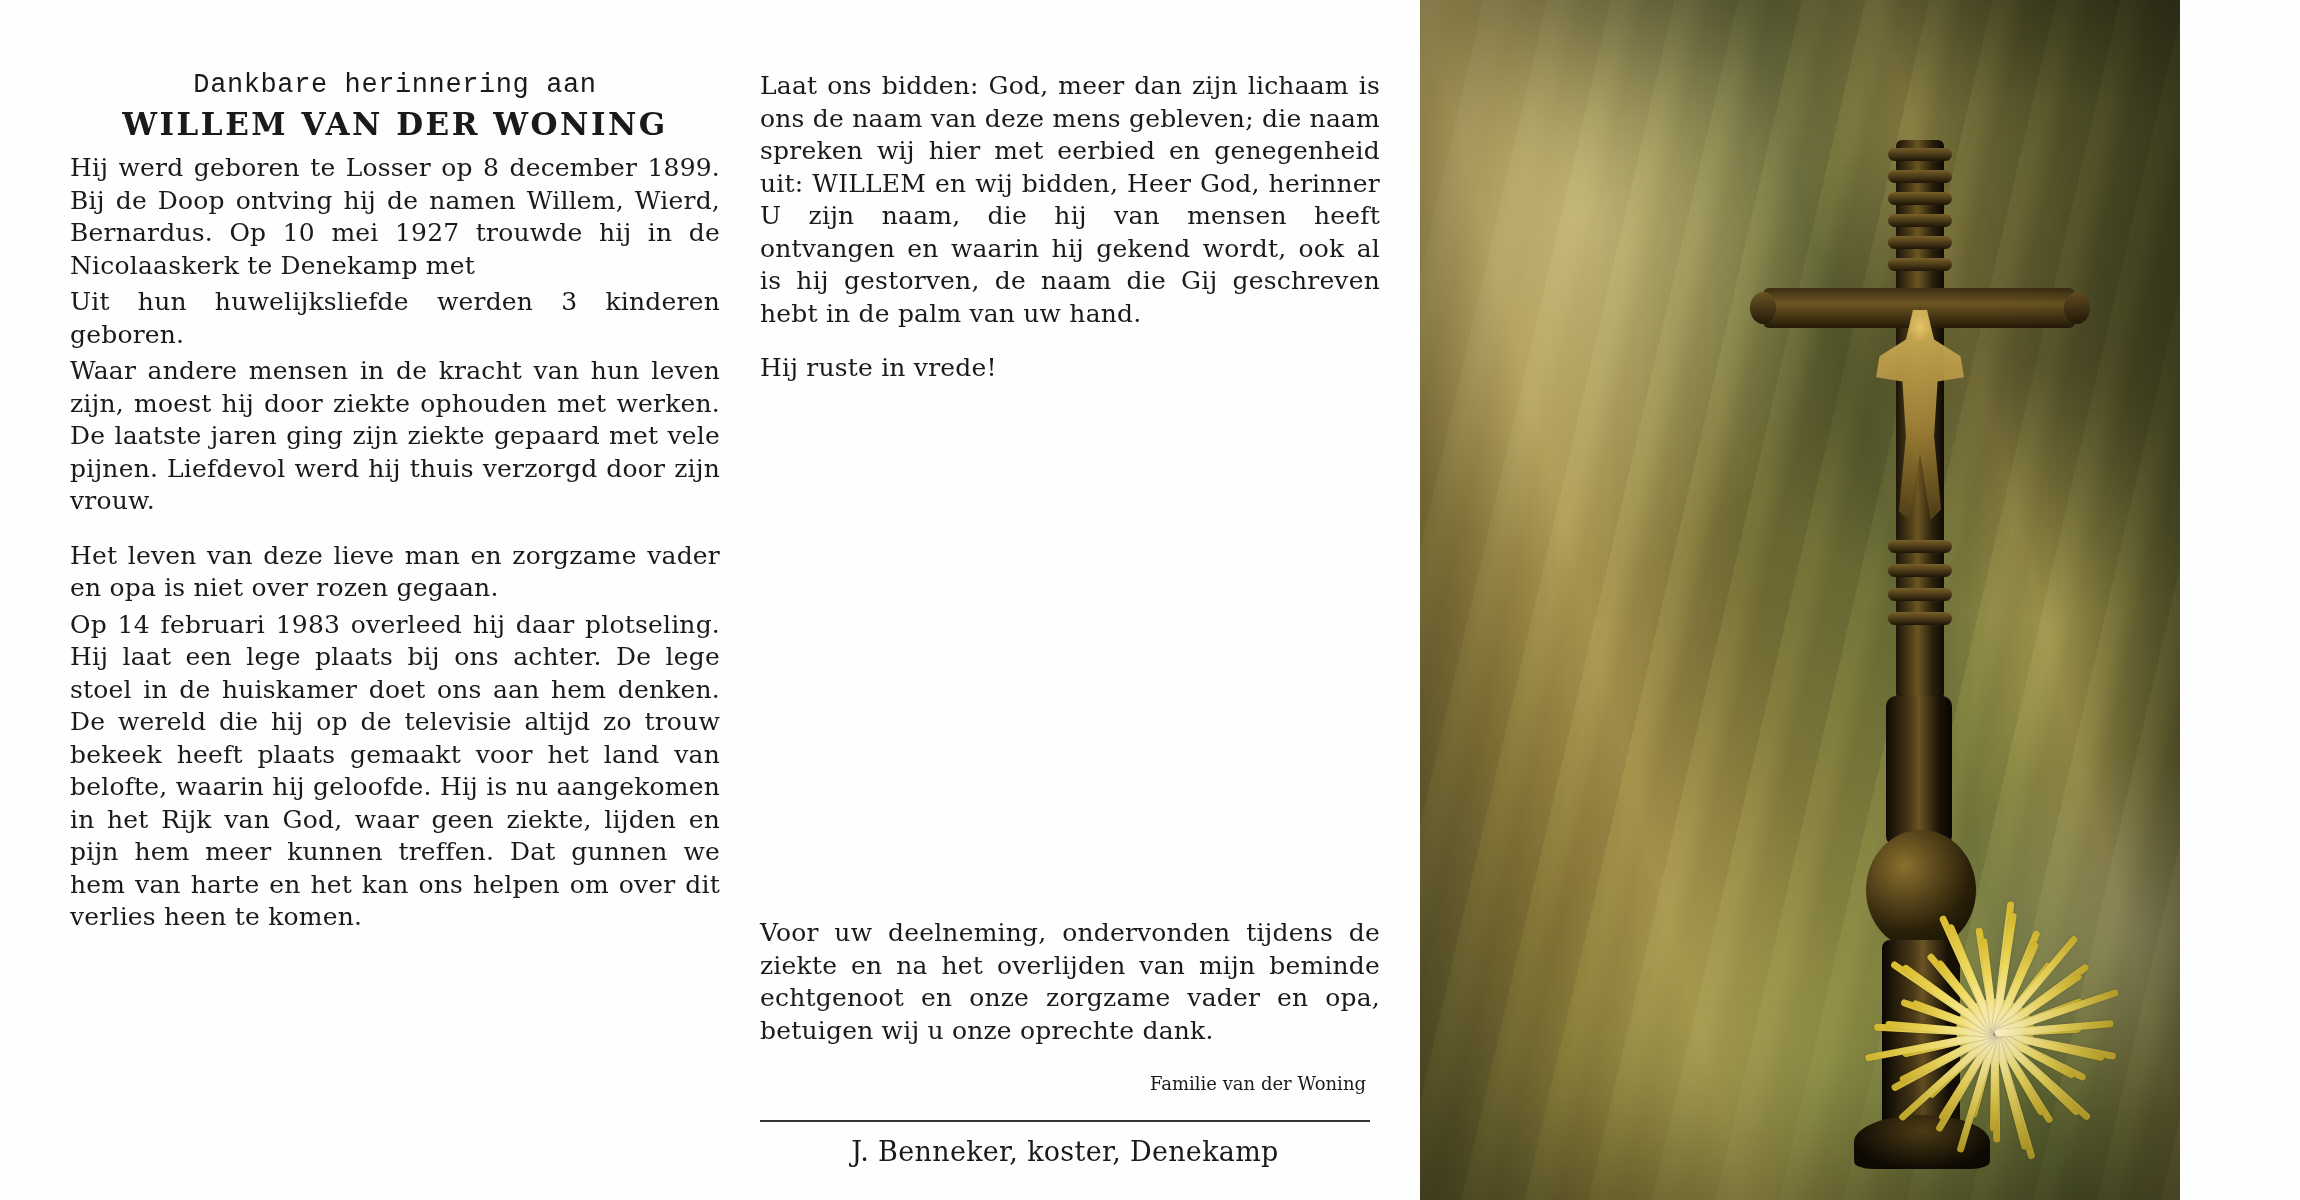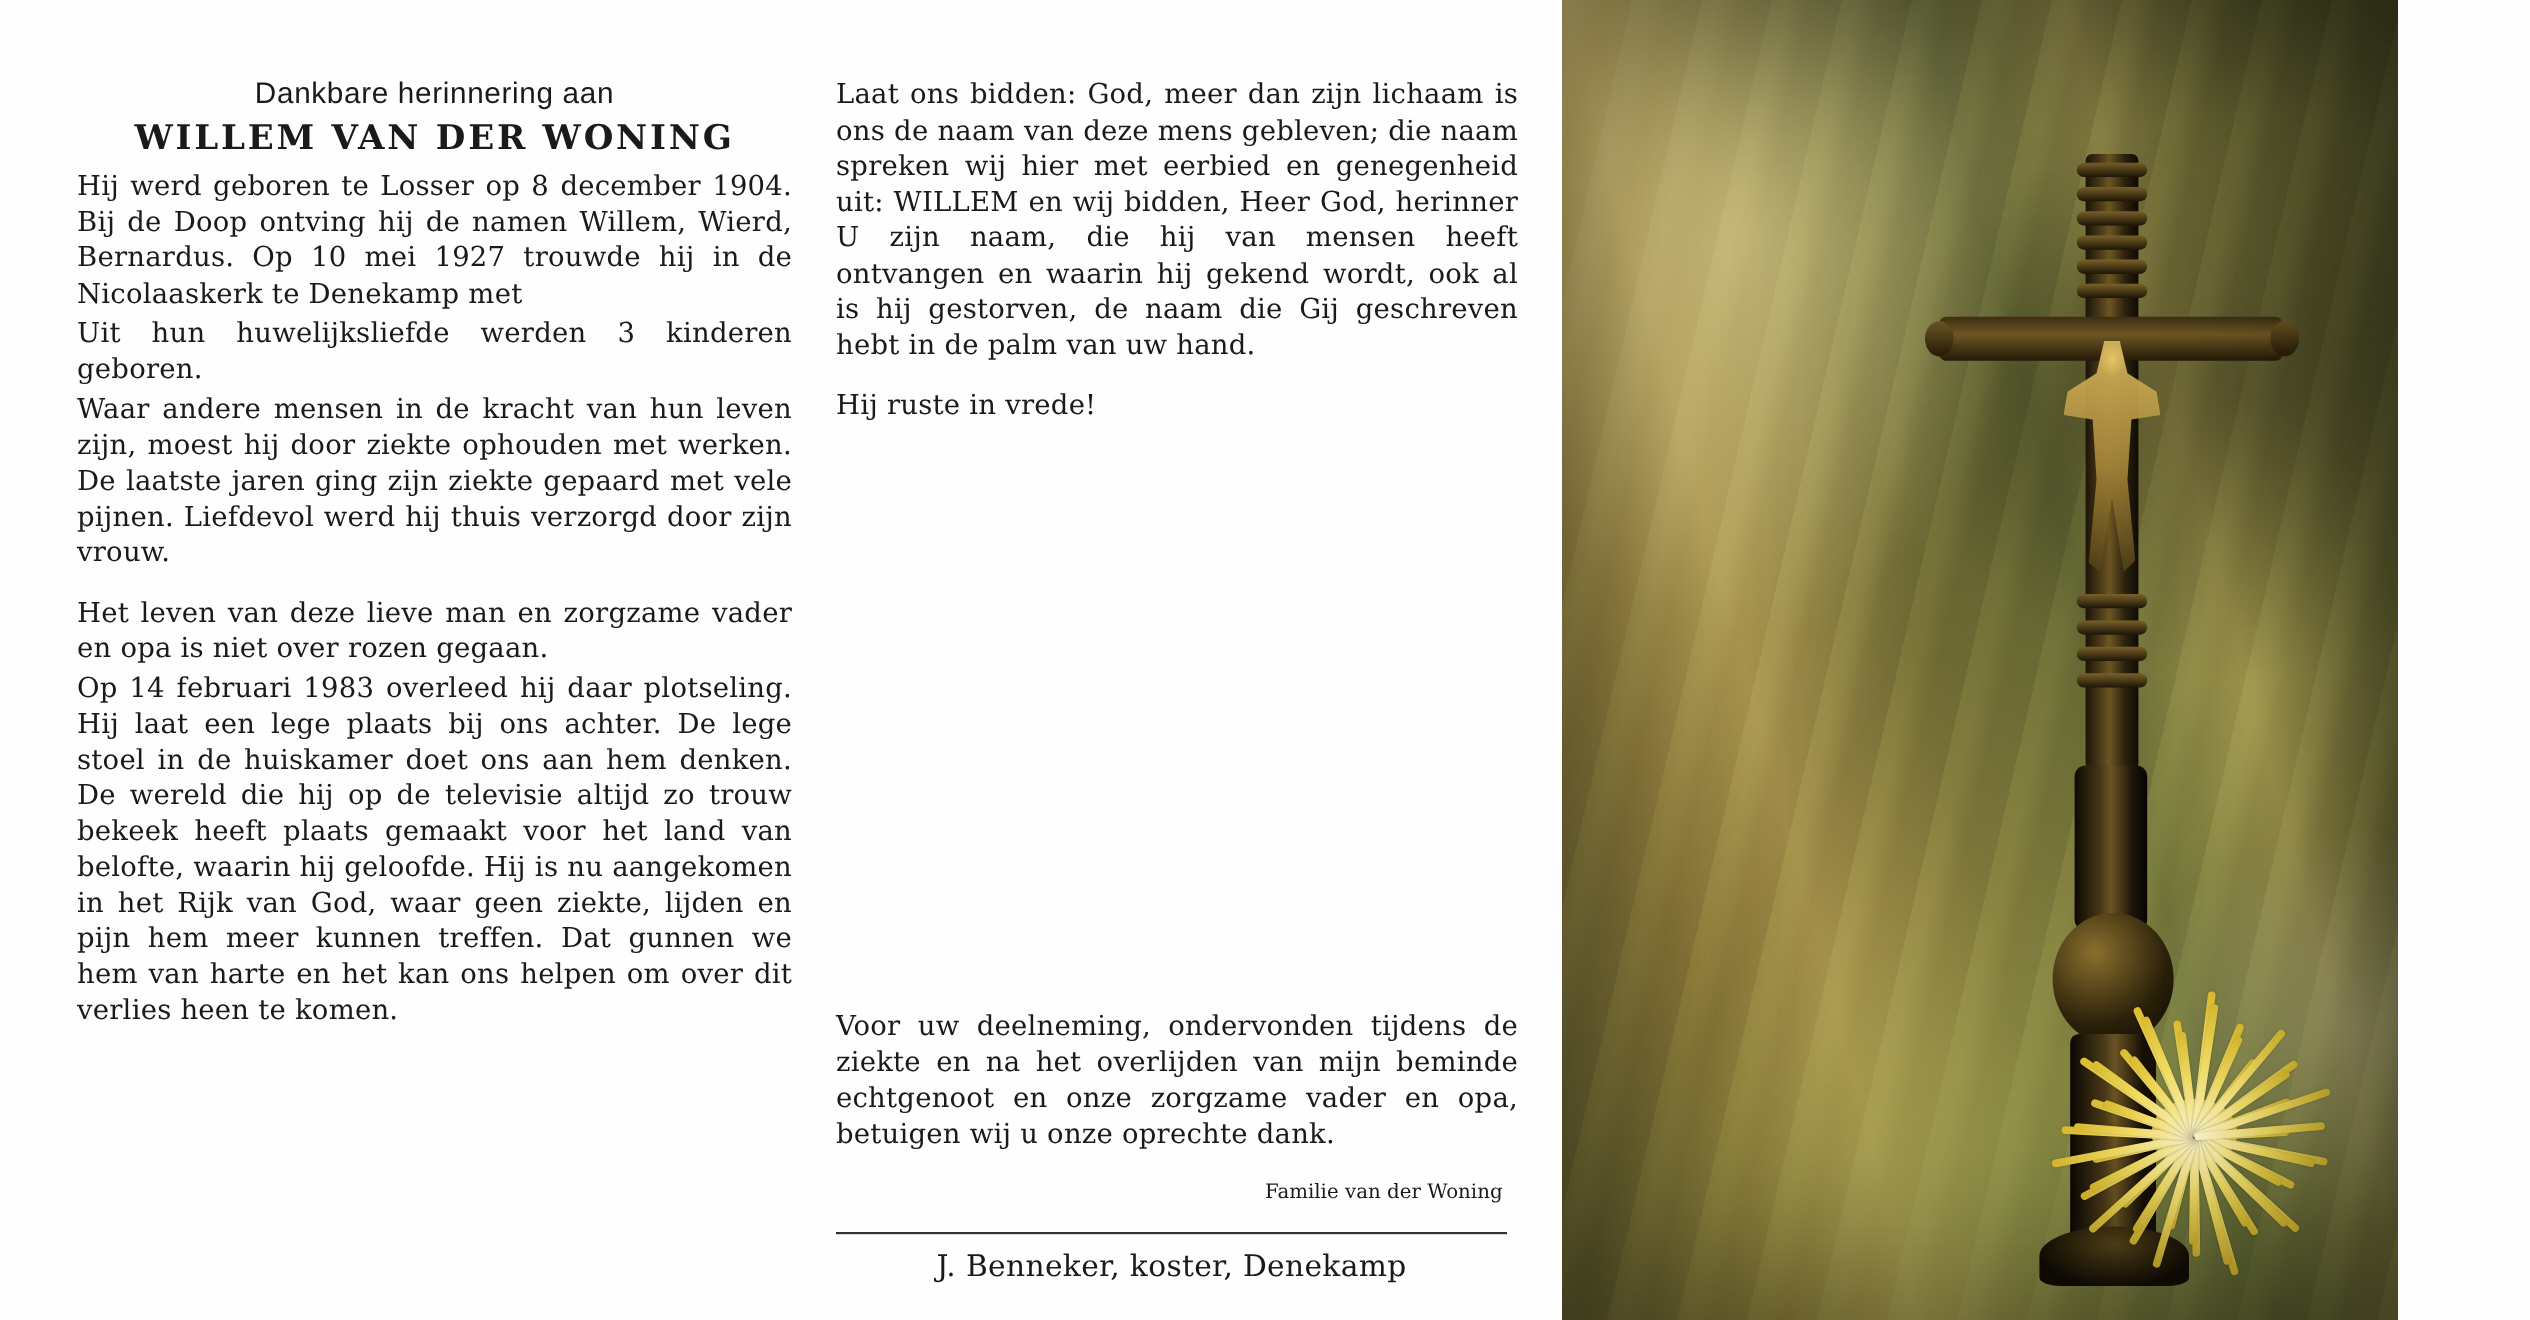--- a/index.html
+++ b/index.html
@@ -39,21 +39,21 @@
     width: 760px;
     position: relative;
     overflow: hidden;
     background: #6b6a3c;
   }
   .heading-small {
     font-size: 27px;
     letter-spacing: 0.6px;
     text-align: center;
     margin: 0 0 6px 0;
-    font-family: Liberation Sans, sans-serif;
+    font-family: Liberation Mono, monospace;
   }
   .heading-name {
     font-size: 31px;
     font-weight: bold;
     letter-spacing: 2.5px;
     text-align: center;
     margin: 0 0 10px 0;
   }
   p.body {
     font-size: 25px;
@@ -255,21 +255,21 @@
   }
 </style>
 </head>
 <body>
 
 <div class="card">
 
   <div class="col-left">
     <div class="heading-small">Dankbare herinnering aan</div>
     <div class="heading-name">WILLEM VAN DER WONING</div>
-    <p class="body">Hij werd geboren te Losser op 8 december 1904. Bij de Doop ontving hij de namen Willem, Wierd, Bernardus. Op 10 mei 1927 trouwde hij in de Nicolaaskerk te Denekamp met</p>
+    <p class="body">Hij werd geboren te Losser op 8 december 1899. Bij de Doop ontving hij de namen Willem, Wierd, Bernardus. Op 10 mei 1927 trouwde hij in de Nicolaaskerk te Denekamp met</p>
     <p class="body">Uit hun huwelijksliefde werden 3 kinderen geboren.</p>
     <p class="body">Waar andere mensen in de kracht van hun leven zijn, moest hij door ziekte ophouden met werken. De laatste jaren ging zijn ziekte gepaard met vele pijnen. Liefdevol werd hij thuis verzorgd door zijn vrouw.</p>
     <p class="body gap">Het leven van deze lieve man en zorgzame vader en opa is niet over rozen gegaan.</p>
     <p class="body">Op 14 februari 1983 overleed hij daar plotseling. Hij laat een lege plaats bij ons achter. De lege stoel in de huiskamer doet ons aan hem denken. De wereld die hij op de televisie altijd zo trouw bekeek heeft plaats gemaakt voor het land van belofte, waarin hij geloofde. Hij is nu aangekomen in het Rijk van God, waar geen ziekte, lijden en pijn hem meer kunnen treffen. Dat gunnen we hem van harte en het kan ons helpen om over dit verlies heen te komen.</p>
   </div>
 
   <div class="col-mid">
     <div class="mid-top">
       <p class="body">Laat ons bidden: God, meer dan zijn lichaam is ons de naam van deze mens gebleven; die naam spreken wij hier met eerbied en genegenheid uit: WILLEM en wij bidden, Heer God, herinner U zijn naam, die hij van mensen heeft ontvangen en waarin hij gekend wordt, ook al is hij gestorven, de naam die Gij geschreven hebt in de palm van uw hand.</p>
       <p class="body gap nojust">Hij ruste in vrede!</p>

